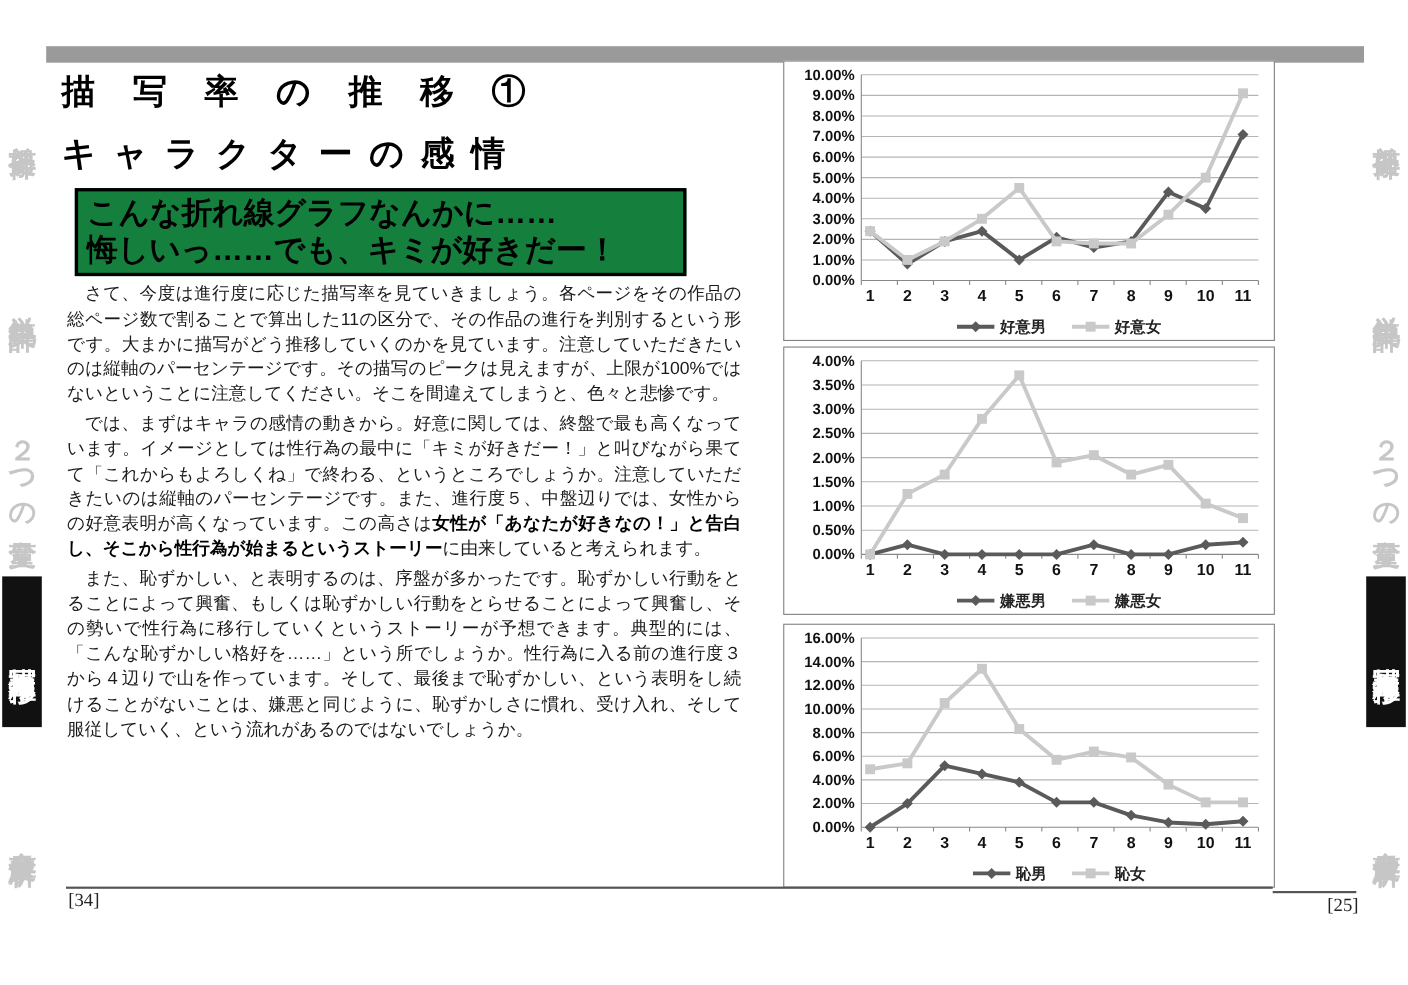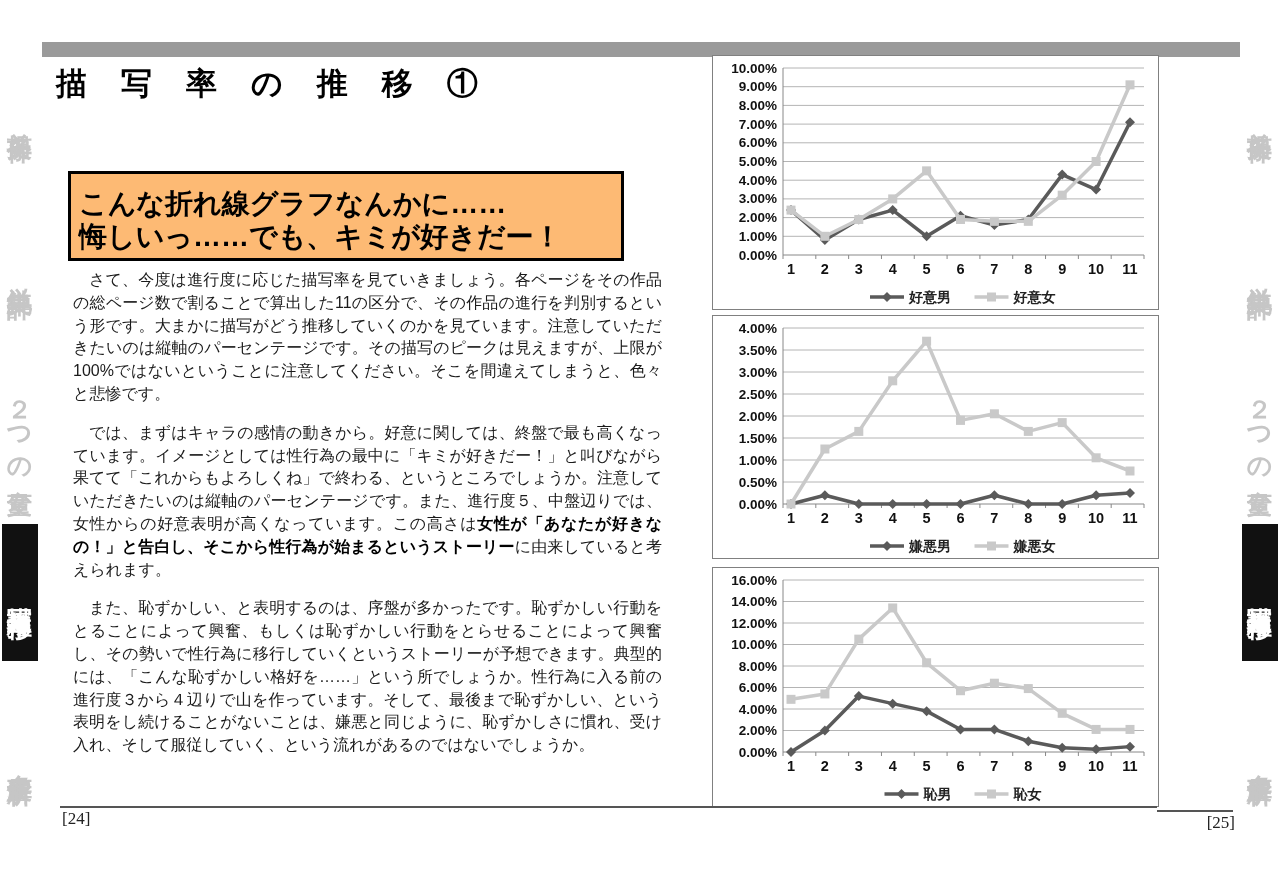--- a/index.html
+++ b/index.html
@@ -25,32 +25,32 @@
   .title-block{position:absolute;left:56px;top:56px;width:580px;}
   .title-line{
     font-family:"Liberation Serif","DejaVu Serif",serif;
     font-weight:bold;color:#000;font-size:31px;line-height:56px;white-space:nowrap;
   }
   .title-line.t1{letter-spacing:34px;}
   .title-line.t2{letter-spacing:15px;}
   
   .callout{
     position:absolute;left:68px;top:171px;width:534px;
-    border:3px solid #000;background:#fdba74;padding:13px 8px 5px 8px;
+    border:3px solid #000;background:#15803d;padding:3px 8px 5px 8px;
   }
   .callout div{
     font-weight:bold;font-size:28px;line-height:33px;color:#000;
     letter-spacing:0px;white-space:nowrap;
   }
   
   .bodytext{
     position:absolute;left:57px;top:253px;width:621px;
     font-size:16px;line-height:22.8px;color:#1a1a1a;text-align:justify;
   }
-  .bodytext p{margin:16px;text-indent:1em;}
+  .bodytext p{margin:4px;text-indent:1em;}
   .bodytext b{color:#000;}
   
   .chart{position:absolute;left:712px;width:445px;background:#fff;border:1px solid #808080;}
   .chart svg{display:block;}
   .ylab{font:bold 13.5px "Liberation Sans","DejaVu Sans",sans-serif;fill:#111;}
   .xlab{font:bold 14.5px "Liberation Sans","DejaVu Sans",sans-serif;fill:#111;}
   .leg{font:bold 14px "Liberation Sans","DejaVu Sans",sans-serif;fill:#222;}
   
   .rule-main{position:absolute;left:60px;top:806px;width:1097px;height:2px;background:#555;}
   .rule-right{position:absolute;left:1157px;top:810px;width:76px;height:2px;background:#555;}
@@ -76,20 +76,21 @@
 <div class="sidebar right" id="sidebar-right">
     <div class="side-tab" style="top: 58px; height: 118px;">前提条件</div>
     <div class="side-tab" style="top: 213px; height: 118px;">単純集計</div>
     <div class="side-tab" style="top: 368px; height: 122px;">２つの変量</div>
     <div class="side-tab active" style="top: 524px; height: 137px;">描写率推移</div>
     <div class="side-tab" style="top: 690px; height: 138px;">多変量解析</div>
   </div>
 
 <div class="title-block">
   <div class="title-line t1">描写率の推移①</div>
+  <div class="title-line t2">キャラクターの感情</div>
 </div>
 
 <div class="callout">
   <div>こんな折れ線グラフなんかに……</div>
   <div>悔しいっ……でも、キミが好きだー！</div>
 </div>
 
 <div class="bodytext" id="bodytext">
     <p><span>さて、今度は進行度に応じた描写率を見ていきましょう。各ページをその作品の総ページ数で割ることで算出した11の区分で、その作品の進行を判別するという形です。大まかに描写がどう推移していくのかを見ています。注意していただきたいのは縦軸のパーセンテージです。その描写のピークは見えますが、上限が100%ではないということに注意してください。そこを間違えてしまうと、色々と悲惨です。</span></p>
     <p><span>では、まずはキャラの感情の動きから。好意に関しては、終盤で最も高くなっています。イメージとしては性行為の最中に「キミが好きだー！」と叫びながら果てて「これからもよろしくね」で終わる、というところでしょうか。注意していただきたいのは縦軸のパーセンテージです。また、進行度５、中盤辺りでは、女性からの好意表明が高くなっています。この高さは</span><b>女性が「あなたが好きなの！」と告白し、そこから性行為が始まるというストーリー</b><span>に由来していると考えられます。</span></p>
@@ -324,14 +325,14 @@
       <path d="M 188.5 221 L 193.5 226 L 188.5 231 L 183.5 226 Z" fill="#5a5a5a"></path>
       <text x="210.5" y="231" class="leg">恥男</text>
       <line x1="261.5" y1="226" x2="295.5" y2="226" stroke="#c9c9c9" stroke-width="3.5"></line>
       <rect x="274" y="221.5" width="9" height="9" fill="#c9c9c9"></rect>
       <text x="300.5" y="231" class="leg">恥女</text>
     </svg>
   </div>
 
 <div class="rule-main"></div>
 <div class="rule-right"></div>
-<div class="pageno p-left">[24]</div>
+<div class="pageno p-left">[34]</div>
 <div class="pageno p-right">[25]</div>
 
 </body></html>

